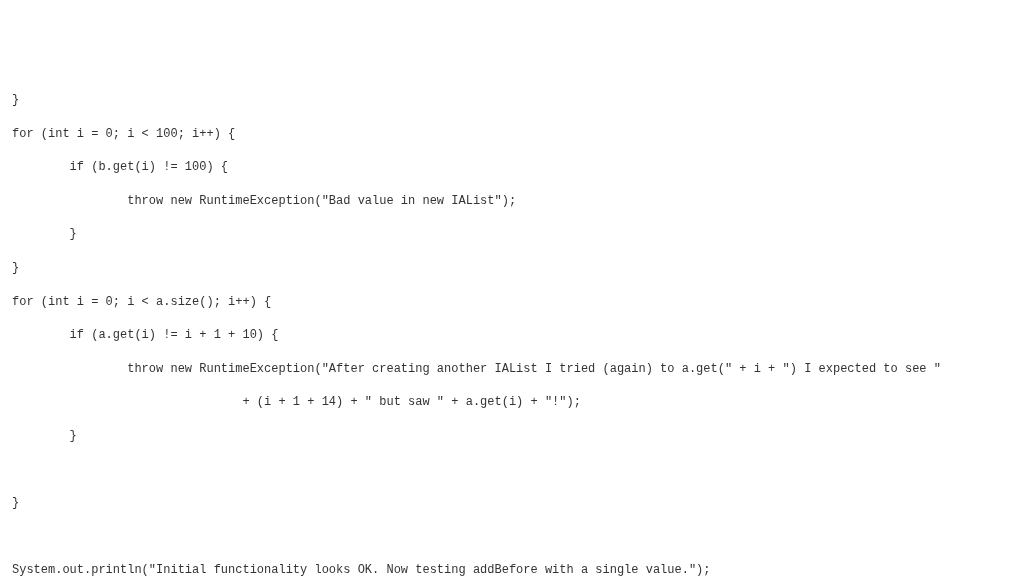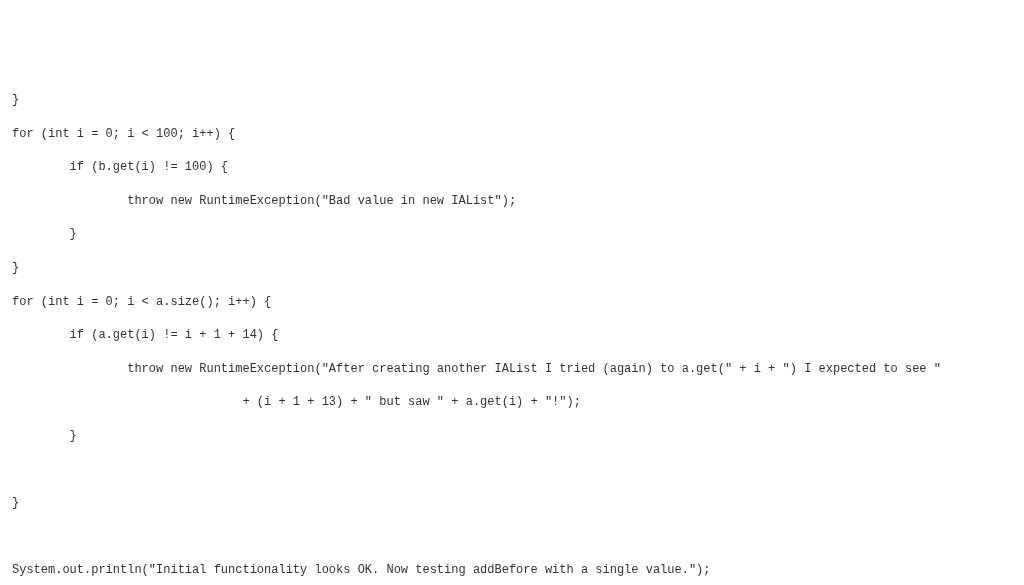--- a/index.html
+++ b/index.html
@@ -31,23 +31,23 @@
 
 
 <div class="code-container">
 <span class="line">}</span>
 <span class="line">for (int i = 0; i &lt; 100; i++) {</span>
 <span class="line">        if (b.get(i) != 100) {</span>
 <span class="line">                throw new RuntimeException("Bad value in new IAList");</span>
 <span class="line">        }</span>
 <span class="line">}</span>
 <span class="line">for (int i = 0; i &lt; a.size(); i++) {</span>
-<span class="line">        if (a.get(i) != i + 1 + 14) {</span>
+<span class="line">        if (a.get(i) != i + 1 + 10) {</span>
 <span class="line">                throw new RuntimeException("After creating another IAList I tried (again) to a.get(" + i + ") I expected to see "</span>
-<span class="line">                                + (i + 1 + 13) + " but saw " + a.get(i) + "!");</span>
+<span class="line">                                + (i + 1 + 14) + " but saw " + a.get(i) + "!");</span>
 <span class="line">        }</span>
 <span class="line"></span>
 <span class="line">}</span>
 <span class="line"></span>
 <span class="line">System.out.println("Initial functionality looks OK. Now testing addBefore with a single value.");</span>
 
 
 
 
 

